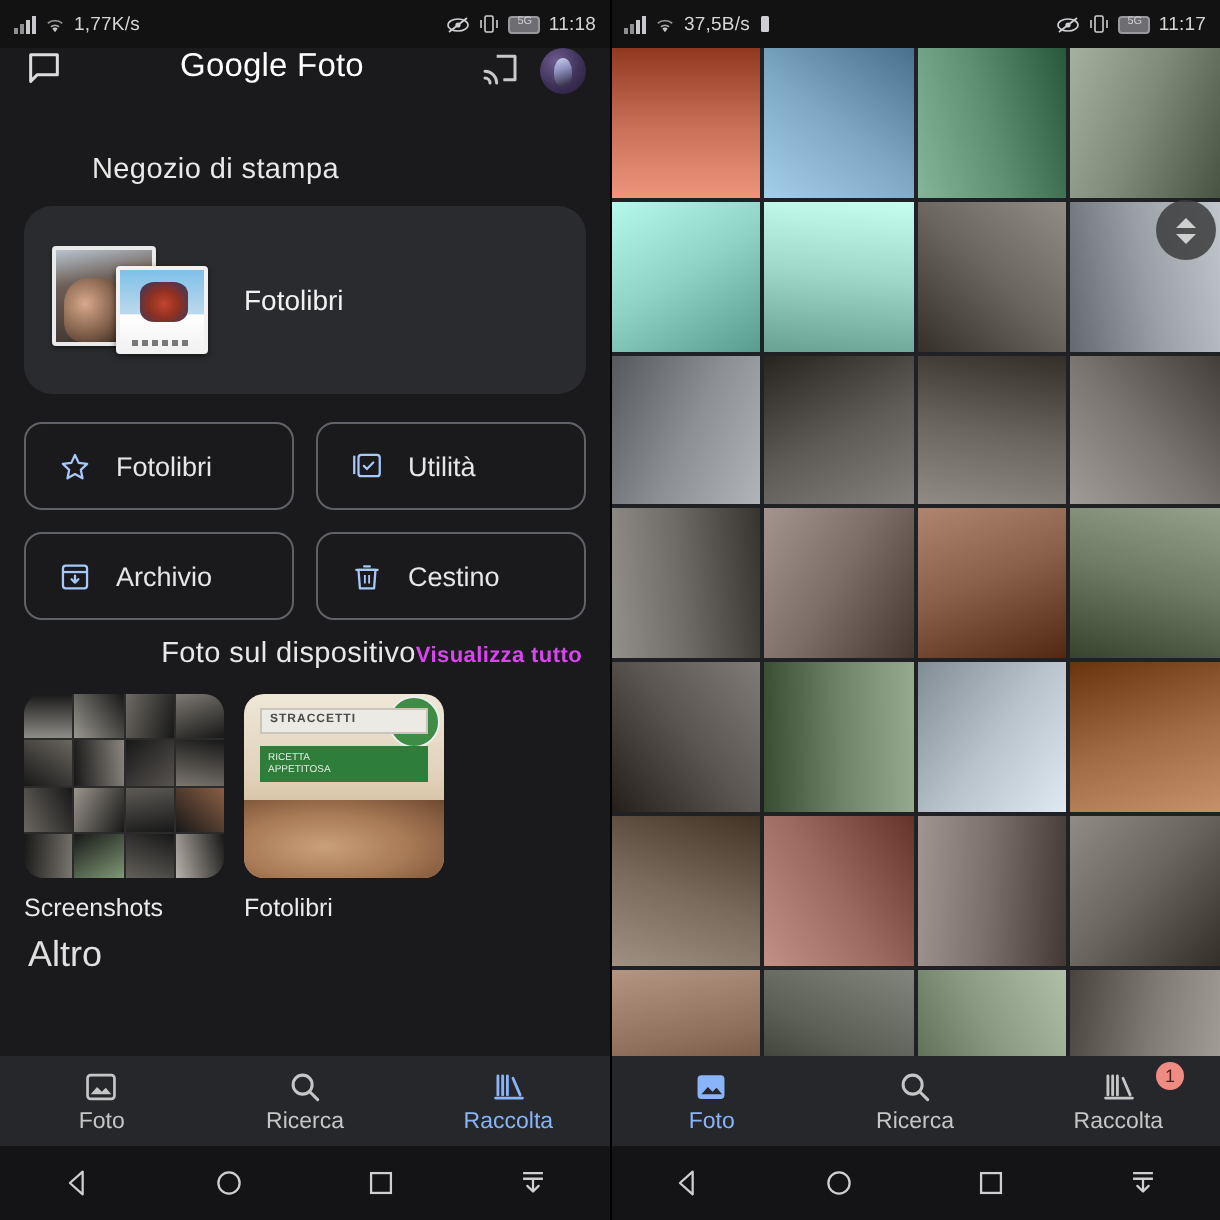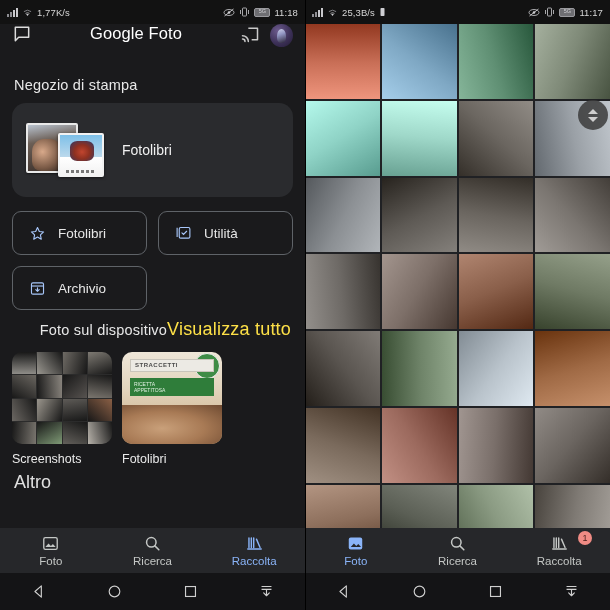--- a/index.html
+++ b/index.html
@@ -42,24 +42,24 @@
   }
   .avatar::after {
     content:""; position:absolute; left:7px; top:5px; width:9px; height:14px;
     background: linear-gradient(160deg,#cfd3ec 0%, #8f93c0 40%, #2a2336 100%);
     border-radius: 50% 50% 40% 40%;
   }
 
   
   .content { padding: 0 12px; }
   .section-head {
-    color: #e8e8e8; font-size: 14.5px; padding: 9px 0 10px 2px; letter-spacing: .2px;
+    color: #e8e8e8; font-size: 14.5px; padding: 9px 0 10px 2px; letter-spacing: .2px; margin-left: 32px;
   }
   .section-head.row { display: flex; align-items: baseline; justify-content: flex-end; padding-right: 2px; }
-  .link { color: #fde047; font-size: 18px; }
+  .link { color: #d946ef; font-size: 11px; font-weight: bold; }
 
   .store-card {
     background: #2a2b2e; border-radius: 14px; height: 94px;
     display: flex; align-items: center; padding: 0 14px; gap: 14px;
   }
   .thumbstack { position: relative; width: 82px; height: 58px; flex: none; }
   .thumbstack .t1 {
     position: absolute; left: 0; top: 2px; width: 52px; height: 50px; border-radius: 2px;
     background: linear-gradient(170deg,#b9c3cf 0%,#6b5e55 35%,#3a2f2a 100%);
     border: 2px solid #e9e9e9; box-shadow: 0 1px 2px rgba(0,0,0,.5);
@@ -252,20 +252,30 @@
         </div>
         <div class="pillbtn">
           <span class="ic">
             <svg width="17" height="17" viewBox="0 0 24 24">
                 <rect x="3.5" y="4" width="17" height="16" rx="2" stroke="currentColor" stroke-width="1.6" fill="none"></rect>
                 <path d="M3.5 8.5h17" stroke="currentColor" stroke-width="1.6"></path>
                 <path d="M12 11v5m0 0l-2.4-2.4M12 16l2.4-2.4" stroke="currentColor" stroke-width="1.6" fill="none" stroke-linecap="round"></path>
               </svg>
           </span>
           <span>Archivio</span>
+        </div>
+        <div class="pillbtn">
+          <span class="ic">
+            <svg width="17" height="17" viewBox="0 0 24 24">
+                <path d="M6 7h12l-1 13H7z" stroke="currentColor" stroke-width="1.6" fill="none" stroke-linejoin="round"></path>
+                <path d="M4.5 7h15M10 4.5h4" stroke="currentColor" stroke-width="1.6" stroke-linecap="round"></path>
+                <path d="M10.5 10.5v6M13.5 10.5v6" stroke="currentColor" stroke-width="1.3"></path>
+              </svg>
+          </span>
+          <span>Cestino</span>
         </div>
       </div>
 
       <div class="section-head row">
         <span>Foto sul dispositivo</span>
         <span class="link">Visualizza tutto</span>
       </div>
 
       <div class="dev-row">
         <div class="dev-item">
@@ -377,21 +387,21 @@
             <i></i>
             <i></i>
           </span>
         <span>
           <svg width="11" height="9" viewBox="0 0 24 20">
               <path d="M12 18l3-4a5 5 0 0 0-6 0z" fill="#c9c9cd"></path>
               <path d="M4 8a13 13 0 0 1 16 0" stroke="#8e8e93" stroke-width="2" fill="none"></path>
               <path d="M7.5 12a8 8 0 0 1 9 0" stroke="#a9a9ad" stroke-width="2" fill="none"></path>
             </svg>
         </span>
-        <span class="sb-text">25,3B/s</span>
+        <span class="sb-text">37,5B/s</span>
         <span>
           <svg width="7" height="10" viewBox="0 0 14 20">
               <rect x="3" y="2" width="8" height="16" rx="1.5" fill="#cfcfd3"></rect>
             </svg>
         </span>
       </div>
       <div class="sb-right">
         <span>
           <svg width="12" height="9" viewBox="0 0 24 18">
               <ellipse cx="12" cy="9" rx="10" ry="6" stroke="#cfcfd3" stroke-width="1.6" fill="none"></ellipse>

